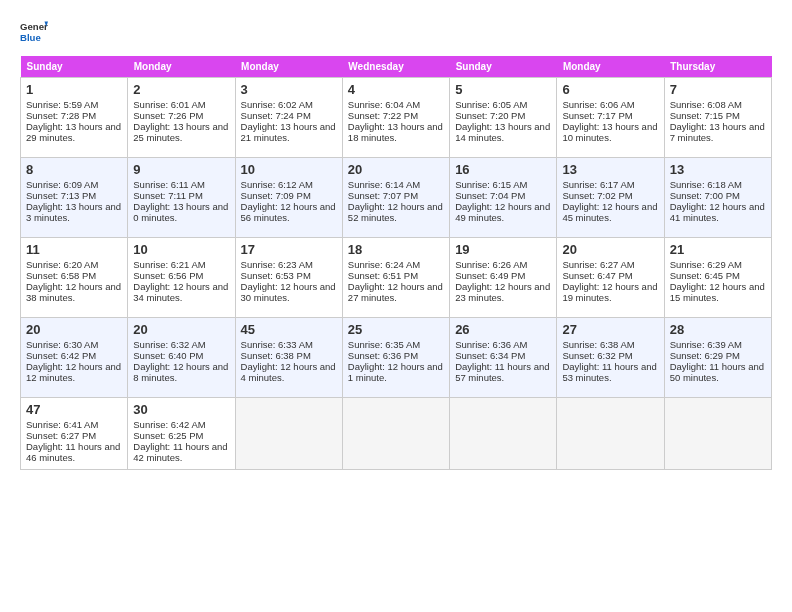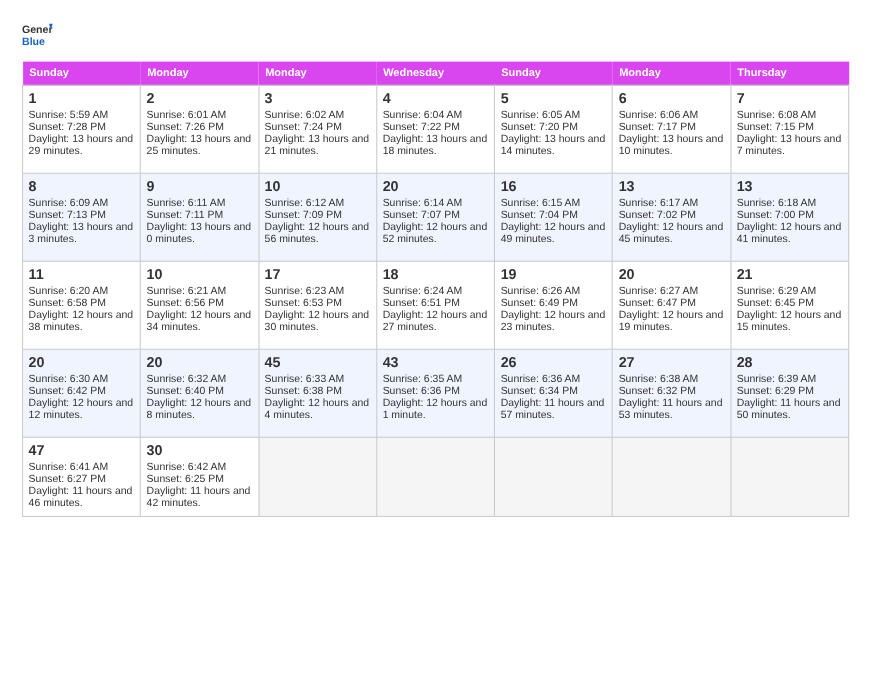--- a/index.html
+++ b/index.html
@@ -137,21 +137,21 @@
           <td><span class="day-num">17</span>Sunrise: 6:23 AM<br>Sunset: 6:53 PM<br>Daylight: 12 hours and 30 minutes.<br></td>
           <td><span class="day-num">18</span>Sunrise: 6:24 AM<br>Sunset: 6:51 PM<br>Daylight: 12 hours and 27 minutes.<br></td>
           <td><span class="day-num">19</span>Sunrise: 6:26 AM<br>Sunset: 6:49 PM<br>Daylight: 12 hours and 23 minutes.<br></td>
           <td><span class="day-num">20</span>Sunrise: 6:27 AM<br>Sunset: 6:47 PM<br>Daylight: 12 hours and 19 minutes.<br></td>
           <td><span class="day-num">21</span>Sunrise: 6:29 AM<br>Sunset: 6:45 PM<br>Daylight: 12 hours and 15 minutes.<br></td>
         </tr>
         <tr>
           <td><span class="day-num">20</span>Sunrise: 6:30 AM<br>Sunset: 6:42 PM<br>Daylight: 12 hours and 12 minutes.<br></td>
           <td><span class="day-num">20</span>Sunrise: 6:32 AM<br>Sunset: 6:40 PM<br>Daylight: 12 hours and 8 minutes.<br></td>
           <td><span class="day-num">45</span>Sunrise: 6:33 AM<br>Sunset: 6:38 PM<br>Daylight: 12 hours and 4 minutes.<br></td>
-          <td><span class="day-num">43</span>Sunrise: 6:35 AM<br>Sunset: 6:36 PM<br>Daylight: 12 hours and 1 minute.<br></td>
+          <td><span class="day-num">25</span>Sunrise: 6:35 AM<br>Sunset: 6:36 PM<br>Daylight: 12 hours and 1 minute.<br></td>
           <td><span class="day-num">26</span>Sunrise: 6:36 AM<br>Sunset: 6:34 PM<br>Daylight: 11 hours and 57 minutes.<br></td>
           <td><span class="day-num">27</span>Sunrise: 6:38 AM<br>Sunset: 6:32 PM<br>Daylight: 11 hours and 53 minutes.<br></td>
           <td><span class="day-num">28</span>Sunrise: 6:39 AM<br>Sunset: 6:29 PM<br>Daylight: 11 hours and 50 minutes.<br></td>
         </tr>
         <tr class="last-row">
           <td><span class="day-num">47</span>Sunrise: 6:41 AM<br>Sunset: 6:27 PM<br>Daylight: 11 hours and 46 minutes.<br></td>
           <td><span class="day-num">30</span>Sunrise: 6:42 AM<br>Sunset: 6:25 PM<br>Daylight: 11 hours and 42 minutes.<br></td>
           <td class="empty-cell"></td>
           <td class="empty-cell"></td>
           <td class="empty-cell"></td>

